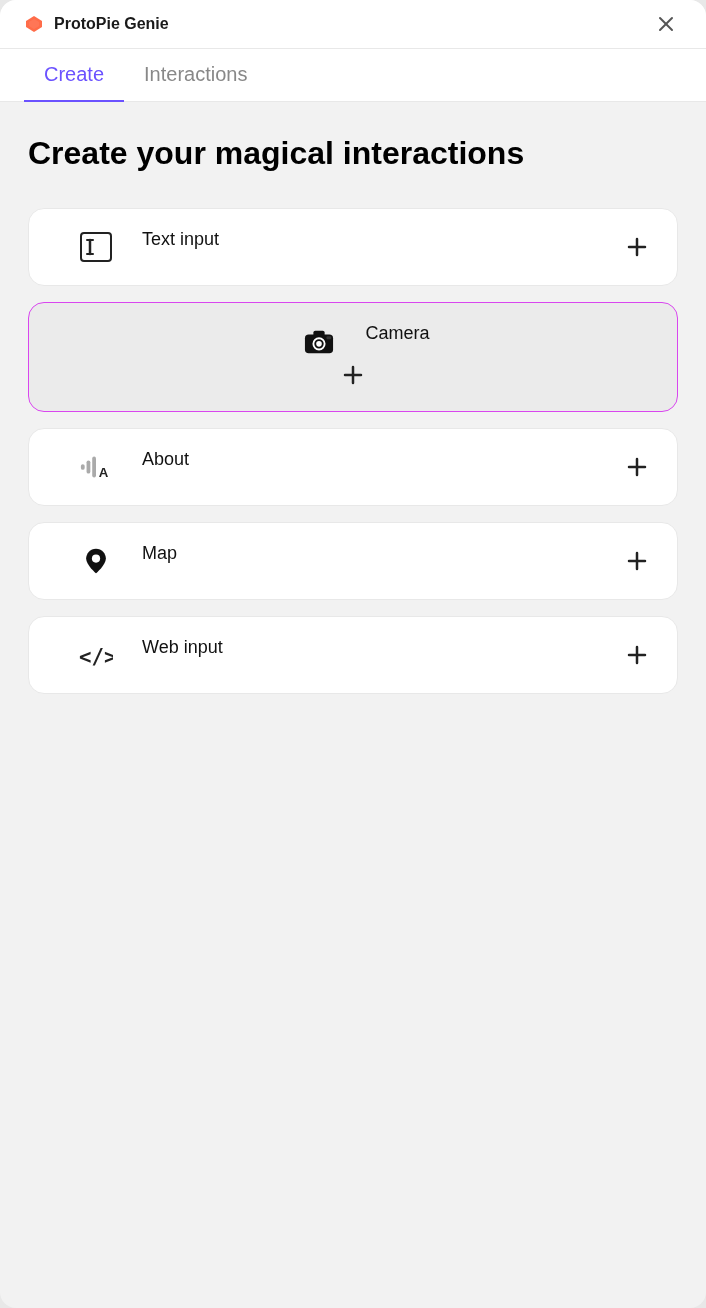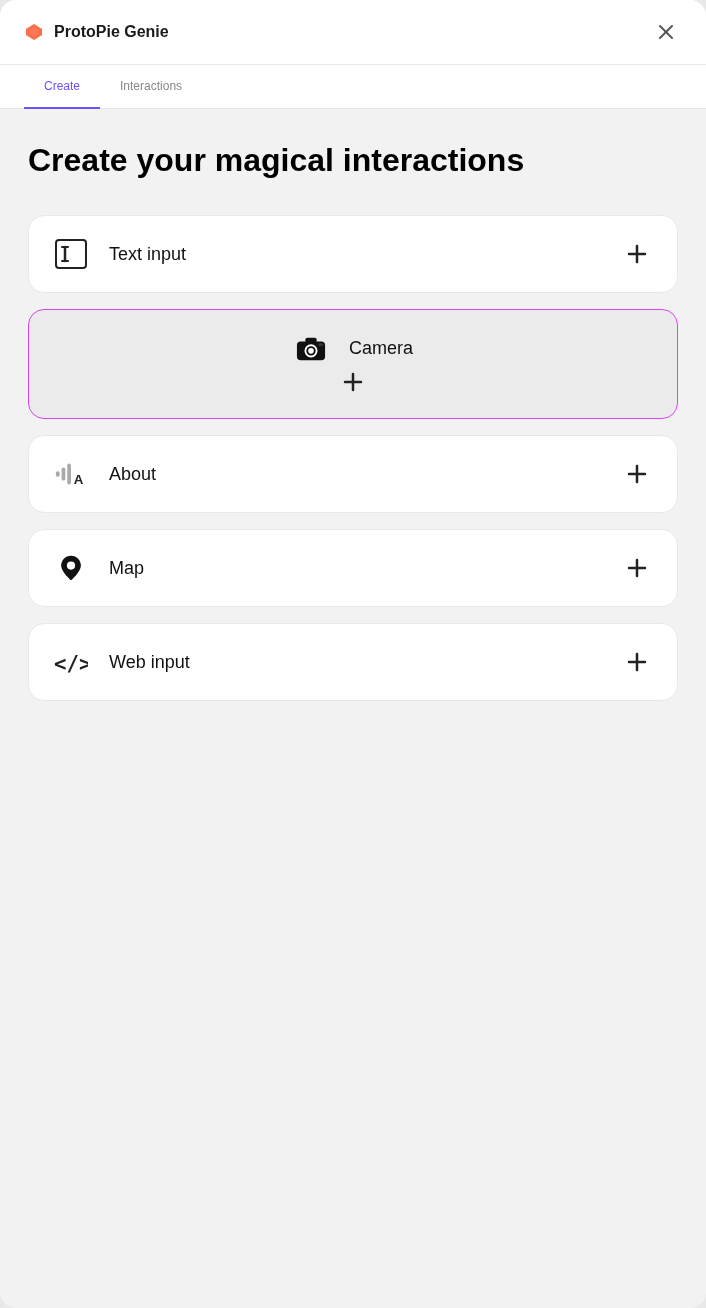--- a/index.html
+++ b/index.html
@@ -26,21 +26,21 @@
       display: flex;
       flex-direction: column;
       padding: 0;
     }
 
     .title-bar {
       background: #ffffff;
       display: flex;
       align-items: center;
       justify-content: space-between;
-      padding: 16px 24px;
+      padding: 8px 24px;
       border-bottom: 1px solid #e8e8e8;
     }
 
     .title-bar-left {
       display: flex;
       align-items: center;
       gap: 10px;
     }
 
     .protopie-logo {
@@ -71,21 +71,21 @@
     .tabs {
       background: #ffffff;
       display: flex;
       padding: 0 24px;
       gap: 0;
       border-bottom: 1px solid #e8e8e8;
     }
 
     .tab {
       padding: 14px 20px;
-      font-size: 12px;
+      font-size: 20px;
       font-weight: 500;
       color: #888;
       cursor: pointer;
       border-bottom: 2px solid transparent;
       margin-bottom: -1px;
       text-decoration: none;
     }
 
     .tab.active {
       color: #6b52ff;
@@ -123,22 +123,23 @@
     }
 
     .item-card.highlighted {
       background: #ebebeb;
       border: 1px solid #d946ef;
       flex-direction: column;
     }
 
     .item-left {
       display: flex;
-      align-items: center;
-      gap: 20px;
+      align-items: flex-start;
+      gap: 28px;
+      margin-left: 25px;
     }
 
     .item-icon {
       width: 36px;
       height: 36px;
       display: flex;
       align-items: center;
       justify-content: center;
       color: #222;
     }

